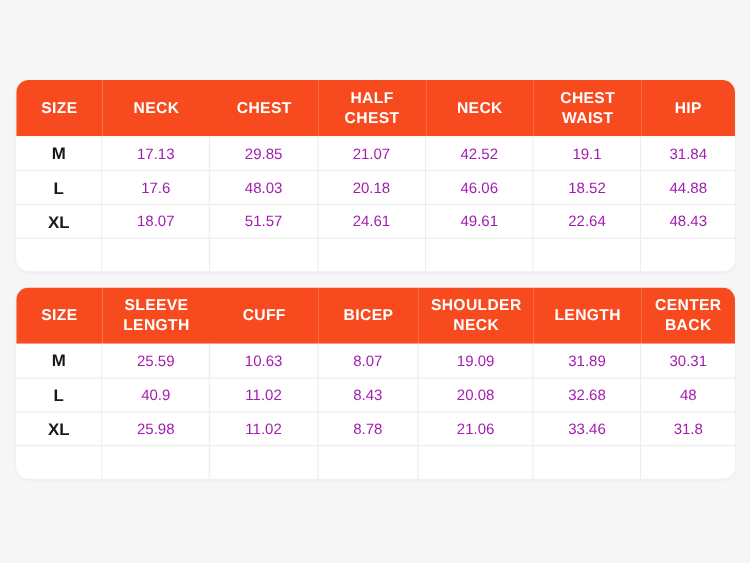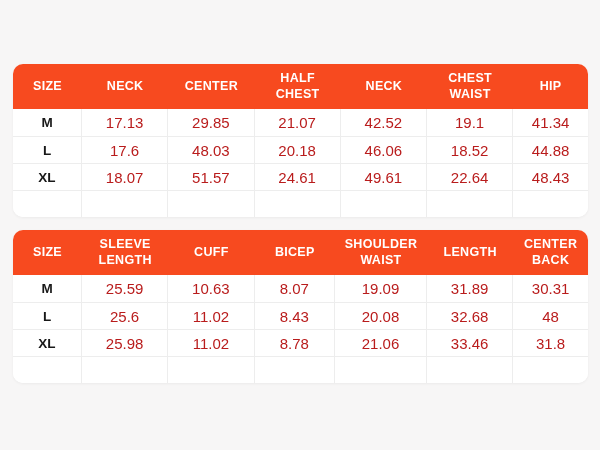--- a/index.html
+++ b/index.html
@@ -40,22 +40,22 @@
     line-height: 1.25;
     letter-spacing: 0.3px;
     text-align: center;
     vertical-align: middle;
     height: 45px;
     padding: 4px 4px;
     border: none;
   }
   table.size-table tbody td {
     background: #ffffff;
-    color: #b91c1c;
-    font-size: 15px;
+    color: #a21caf;
+    font-size: 12px;
     text-align: center;
     vertical-align: middle;
     height: 27px;
     padding: 2px 4px;
     border-top: 1px solid #ededed;
   }
   table.size-table tbody tr:first-child td { border-top: none; }
   table.size-table tbody td:not(:last-child) { border-right: 1px solid #ededed; }
   table.size-table tbody td.size-cell {
     color: #181818;
@@ -75,36 +75,36 @@
           <col style="width: 15%;">
           <col style="width: 15%;">
           <col style="width: 15%;">
           <col style="width: 15%;">
           <col style="width: 13%;">
         </colgroup>
         <thead>
           <tr>
             <th>SIZE</th>
             <th>NECK</th>
-            <th>CENTER</th>
+            <th>CHEST</th>
             <th>HALF CHEST</th>
             <th>NECK</th>
             <th>CHEST WAIST</th>
             <th>HIP</th>
           </tr>
         </thead>
         <tbody>
           <tr>
             <td class="size-cell">M</td>
             <td>17.13</td>
             <td>29.85</td>
             <td>21.07</td>
             <td>42.52</td>
             <td>19.1</td>
-            <td>41.34</td>
+            <td>31.84</td>
           </tr>
           <tr>
             <td class="size-cell">L</td>
             <td>17.6</td>
             <td>48.03</td>
             <td>20.18</td>
             <td>46.06</td>
             <td>18.52</td>
             <td>44.88</td>
           </tr>
@@ -139,38 +139,38 @@
           <col style="width: 16%;">
           <col style="width: 15%;">
           <col style="width: 13%;">
         </colgroup>
         <thead>
           <tr>
             <th>SIZE</th>
             <th>SLEEVE LENGTH</th>
             <th>CUFF</th>
             <th>BICEP</th>
-            <th>SHOULDER WAIST</th>
+            <th>SHOULDER NECK</th>
             <th>LENGTH</th>
             <th>CENTER BACK</th>
           </tr>
         </thead>
         <tbody>
           <tr>
             <td class="size-cell">M</td>
             <td>25.59</td>
             <td>10.63</td>
             <td>8.07</td>
             <td>19.09</td>
             <td>31.89</td>
             <td>30.31</td>
           </tr>
           <tr>
             <td class="size-cell">L</td>
-            <td>25.6</td>
+            <td>40.9</td>
             <td>11.02</td>
             <td>8.43</td>
             <td>20.08</td>
             <td>32.68</td>
             <td>48</td>
           </tr>
           <tr>
             <td class="size-cell">XL</td>
             <td>25.98</td>
             <td>11.02</td>

